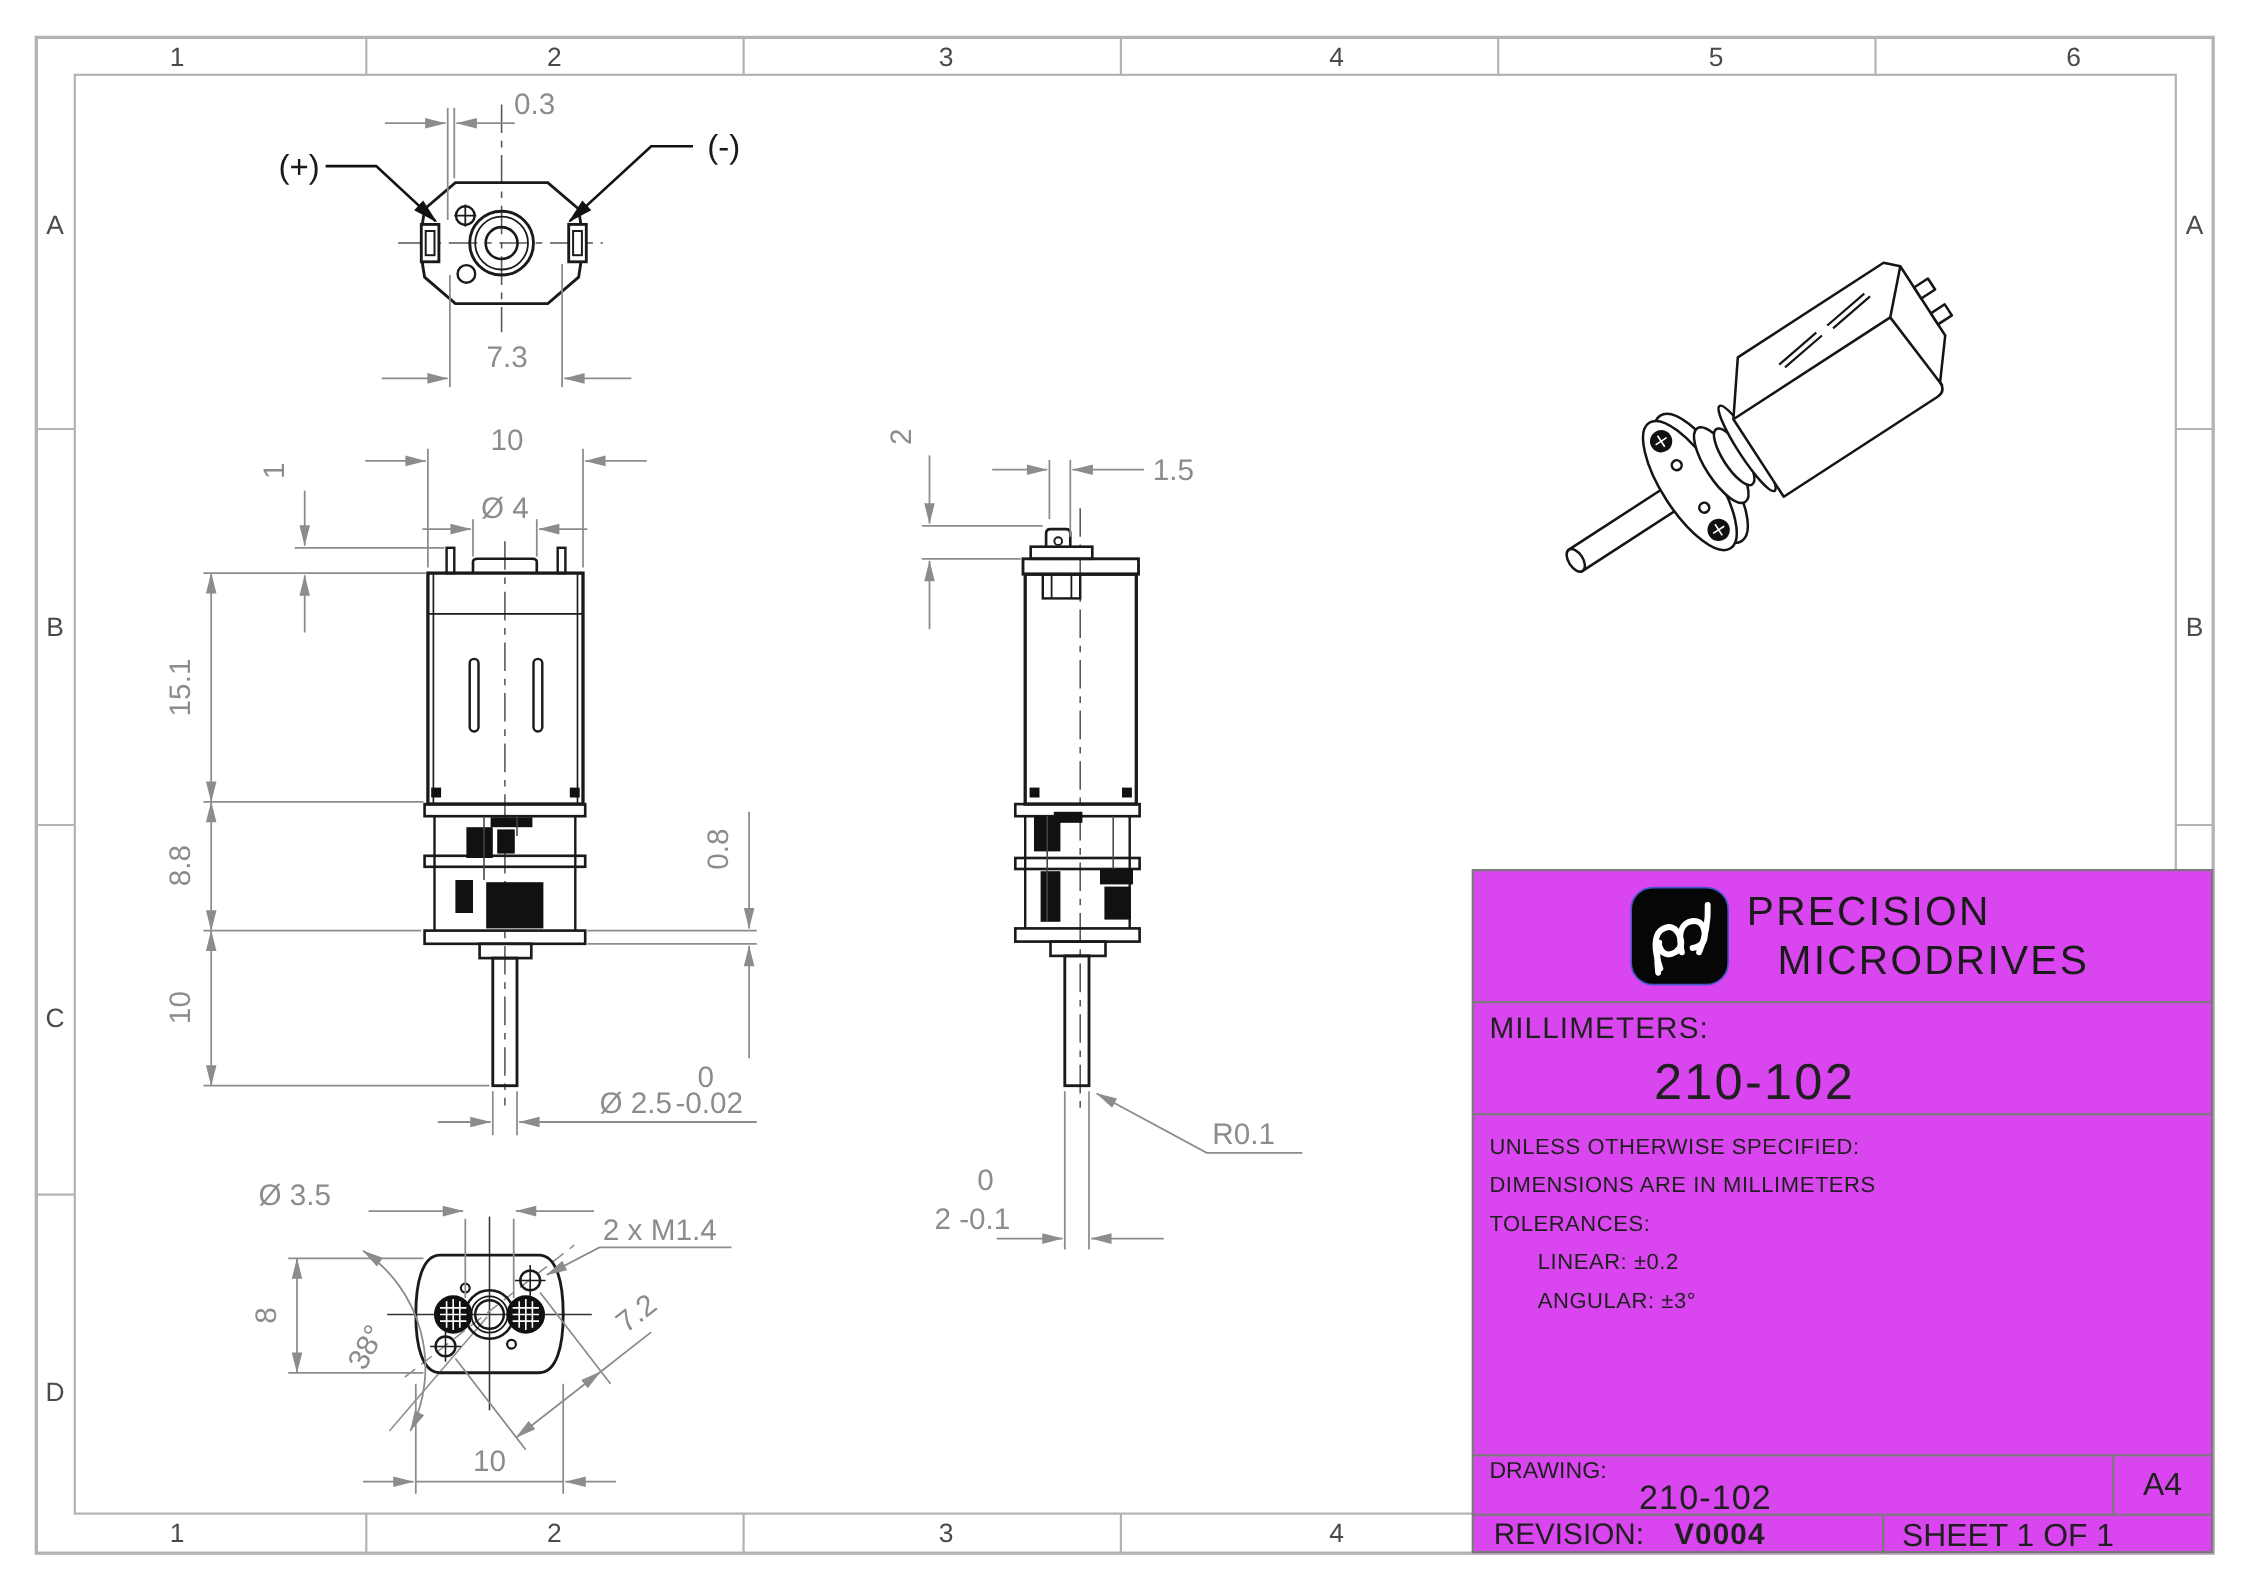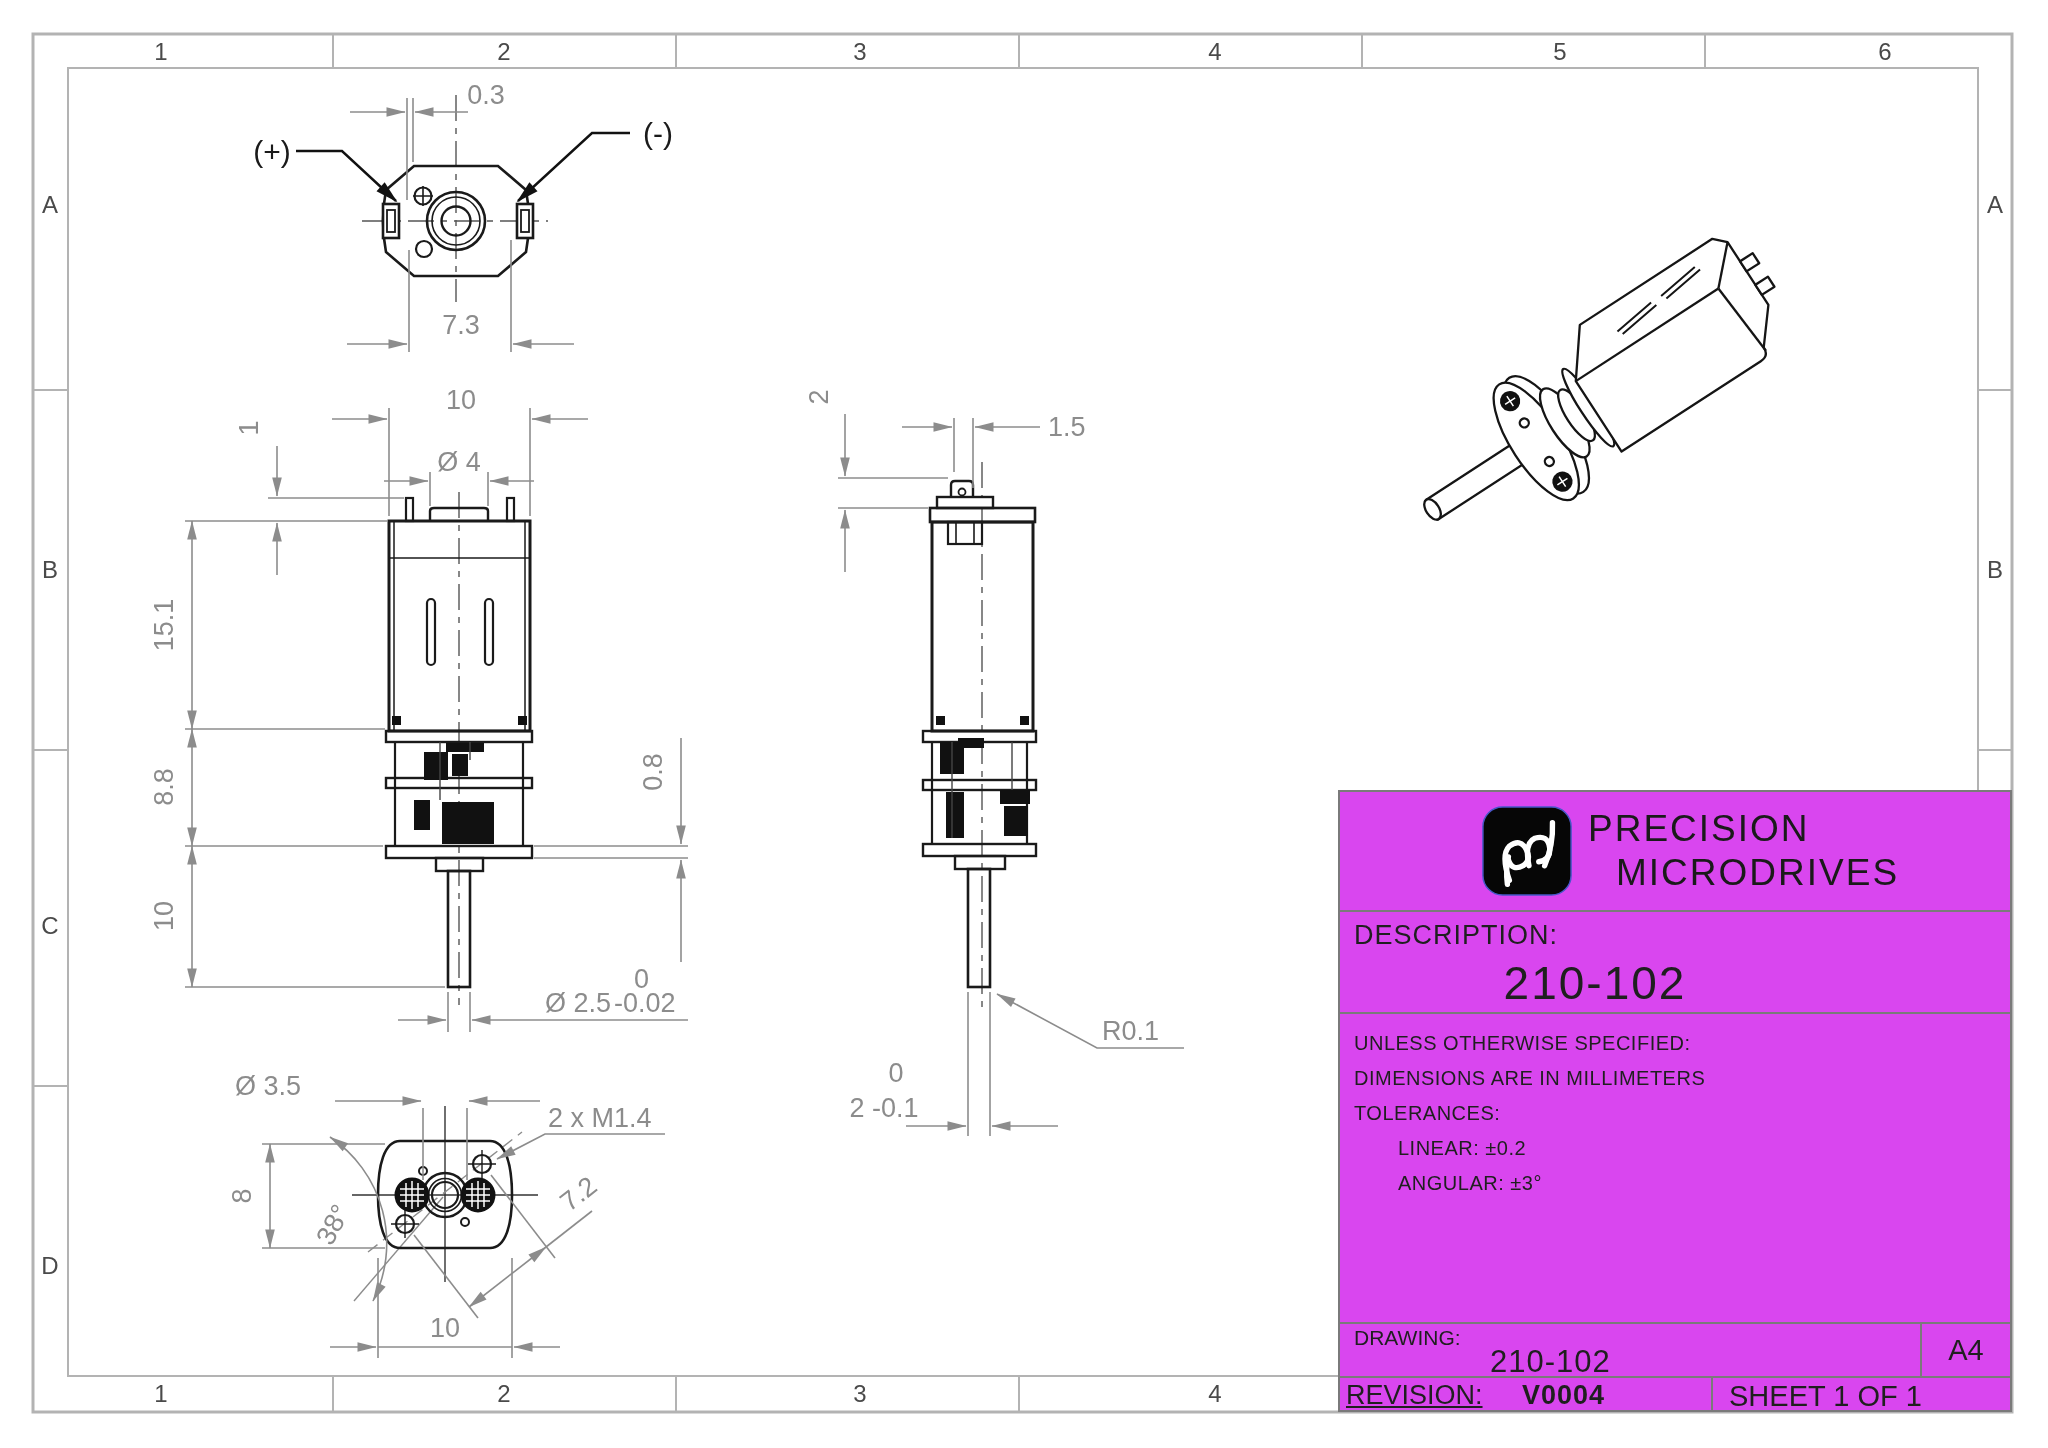--- a/index.html
+++ b/index.html
@@ -27,21 +27,21 @@
   .tb-proj-col { width:207px; border-left:2px solid #7a7a7a; display:flex; flex-direction:column; }
   .tb-proj { height:238px; border-bottom:2px solid #7a7a7a; text-align:center; padding-top:12px; font-size:28px; line-height:36px; }
   .tb-dns { flex:1; display:flex; flex-direction:column; justify-content:center; text-align:center; font-size:28px; line-height:34px; }
   .tb-drawing { height:54px; display:flex; }
   .tb-draw-left { flex:1; position:relative; }
   .tb-draw-label { position:absolute; left:14px; top:2px; font-size:21px; }
   .tb-draw-val { position:absolute; left:150px; top:20px; font-size:31px; letter-spacing:1px; }
   .tb-a4 { width:90px; border-left:2px solid #7a7a7a; display:flex; align-items:center; justify-content:center; font-size:29px; }
   .tb-rev { height:34px; display:flex; border-bottom:none; }
   .tb-rev-left { width:373px; border-right:2px solid #7a7a7a; position:relative; font-size:27px; }
-  .tb-rev-label { position:absolute; left:6px; top:2px;text-decoration:underline; }
+  .tb-rev-label { position:absolute; left:18px; top:2px; }
   .tb-rev-val { position:absolute; left:182px; top:2px; font-weight:bold; letter-spacing:1px; }
   .tb-sheet { flex:1; padding-left:16px; padding-top:2px; font-size:29px; }
   .proj-sym { display:block; margin:14px auto 0 auto; }
 </style>
 </head>
 <body>
 
 <div class="page">
 
 <svg width="2048" height="1448" viewBox="0 0 2048 1448">
@@ -401,21 +401,21 @@
         <path d="M28,82 Q26,66 29,54"></path>
       </g>
     </svg>
     <div class="tb-brand">
       <div>PRECISION</div>
       <div class="l2">MICRODRIVES</div>
     </div>
   </div>
 
   <div class="tb-row tb-desc">
-    <div class="tb-label">DESCRIPTION:</div>
+    <div class="tb-label">MILLIMETERS:</div>
     <div class="tb-desc-val">210-102</div>
   </div>
 
   <div class="tb-mid">
     <div class="tb-tol">
       <div class="tol-line">UNLESS OTHERWISE SPECIFIED:</div>
       <div class="tol-line">DIMENSIONS ARE IN MILLIMETERS</div>
       <div class="tol-line">TOLERANCES:</div>
       <div class="tol-line">LINEAR: ±0.2</div>
       <div class="tol-line">ANGULAR: ±3°</div>

